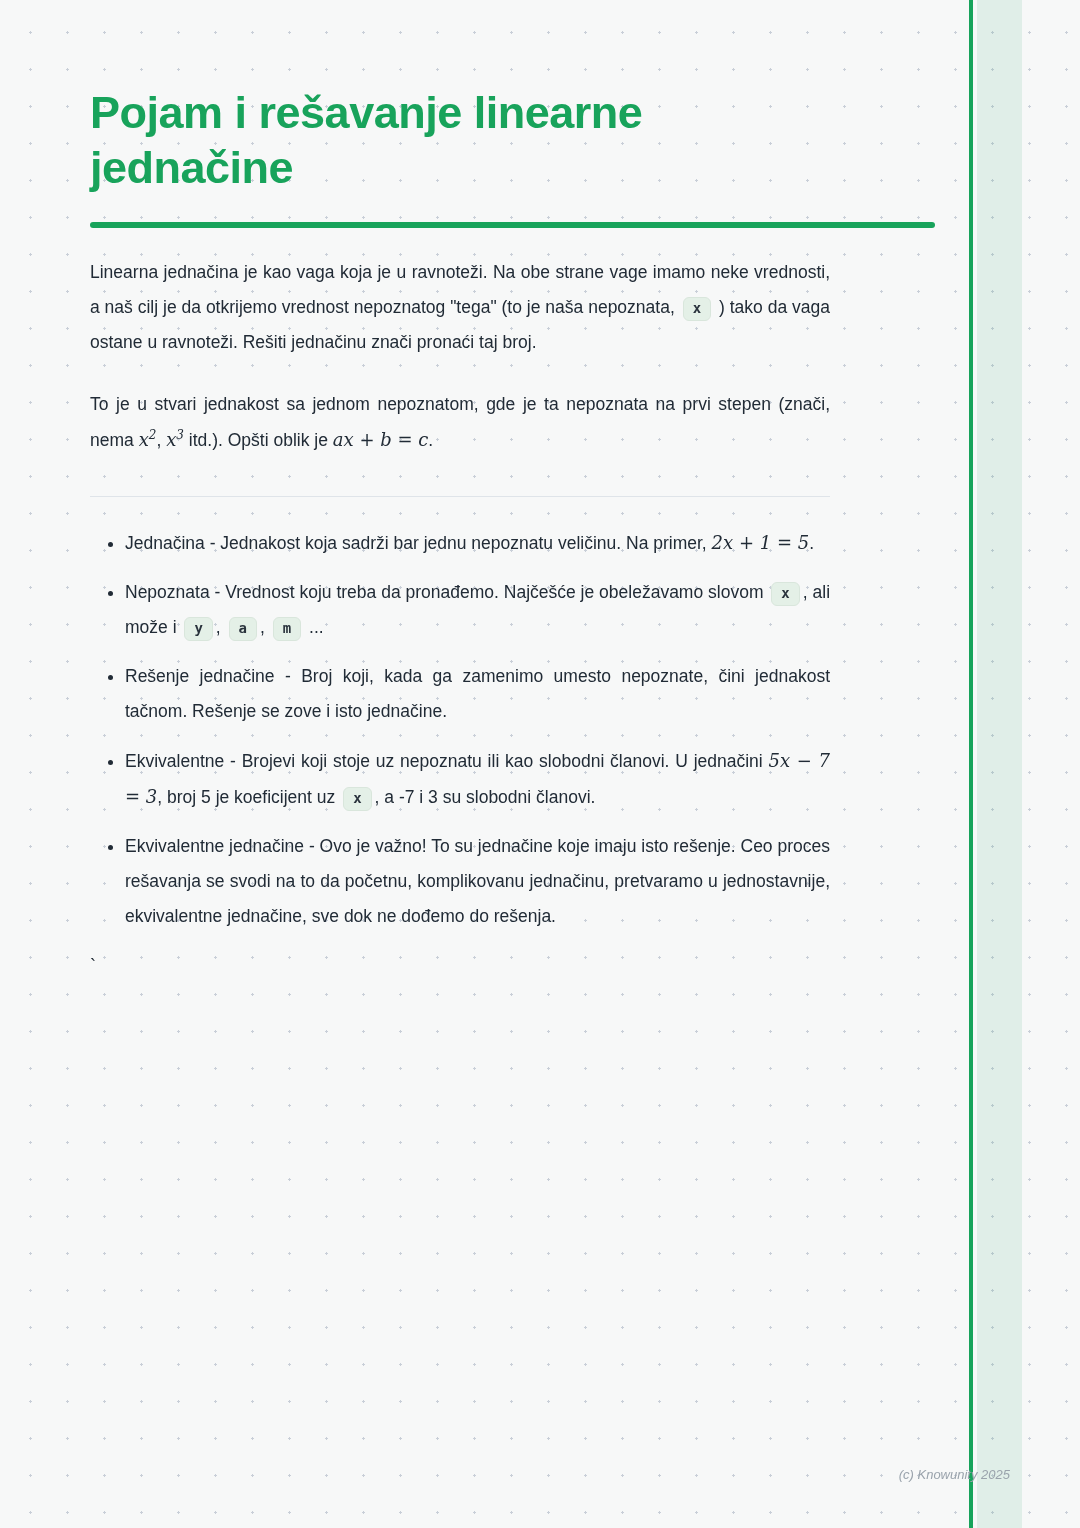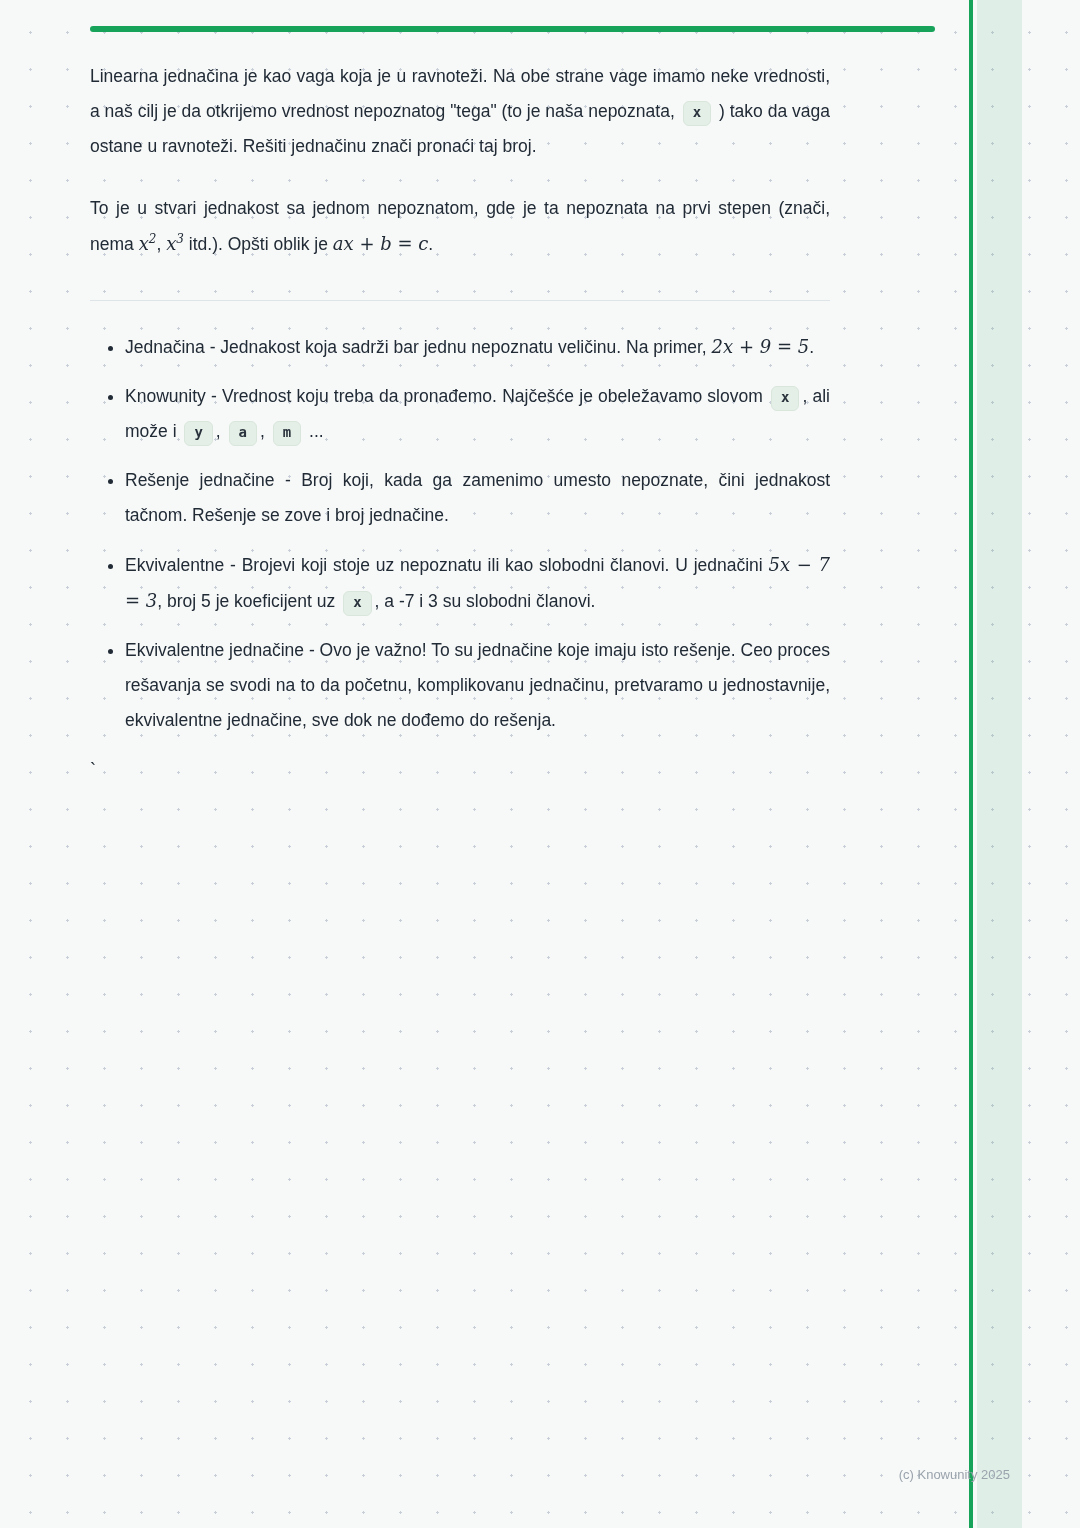--- a/index.html
+++ b/index.html
@@ -104,45 +104,47 @@
     margin-top:22px;
     font-size:18px;
     color:var(--text);
   }
   .footer-note{
     position:absolute;
     right:70px;
     bottom:46px;
     font-size:13px;
     color:#9aa3ac;
+    font-style:italic;
   }
 </style>
 </head>
 <body>
 
 <div class="accent-band"></div>
 <div class="accent-line"></div>
 
 <div class="content">
 
+  <h1 class="page-title">Pojam i rešavanje linearne jednačine</h1>
 
   <div class="title-rule"></div>
 
 
   <p class="body-text">Linearna jednačina je kao vaga koja je u ravnoteži. Na obe strane vage imamo neke vrednosti, a naš cilj je da otkrijemo vrednost nepoznatog "tega" (to je naša nepoznata, <span class="code-chip">x</span> ) tako da vaga ostane u ravnoteži. Rešiti jednačinu znači pronaći taj broj.</p>
 
   <p class="body-text">To je u stvari jednakost sa jednom nepoznatom, gde je ta nepoznata na prvi stepen (znači, nema <span class="math">x<sup>2</sup></span>, <span class="math">x<sup>3</sup></span> itd.). Opšti oblik je <span class="math">ax + b = c</span>.</p>
 
   <div class="divider"></div>
 
 
   <ul class="term-list">
-    <li><strong>Jednačina</strong> - Jednakost koja sadrži bar jednu nepoznatu veličinu. Na primer, <span class="math">2x + 9 = 5</span>.</li>
-    <li><strong>Knowunity</strong> - Vrednost koju treba da pronađemo. Najčešće je obeležavamo slovom <span class="code-chip">x</span>, ali može i <span class="code-chip">y</span>, <span class="code-chip">a</span>, <span class="code-chip">m</span> ...</li>
-    <li><strong>Rešenje jednačine</strong> - Broj koji, kada ga zamenimo umesto nepoznate, čini jednakost tačnom. Rešenje se zove i <strong>broj</strong> jednačine.</li>
+    <li><strong>Jednačina</strong> - Jednakost koja sadrži bar jednu nepoznatu veličinu. Na primer, <span class="math">2x + 1 = 5</span>.</li>
+    <li><strong>Nepoznata</strong> - Vrednost koju treba da pronađemo. Najčešće je obeležavamo slovom <span class="code-chip">x</span>, ali može i <span class="code-chip">y</span>, <span class="code-chip">a</span>, <span class="code-chip">m</span> ...</li>
+    <li><strong>Rešenje jednačine</strong> - Broj koji, kada ga zamenimo umesto nepoznate, čini jednakost tačnom. Rešenje se zove i <strong>isto</strong> jednačine.</li>
     <li><strong>Ekvivalentne</strong> - Brojevi koji stoje uz nepoznatu ili kao slobodni članovi. U jednačini <span class="math">5x − 7 = 3</span>, broj 5 je koeficijent uz <span class="code-chip">x</span>, a -7 i 3 su slobodni članovi.</li>
     <li><strong>Ekvivalentne jednačine</strong> - Ovo je važno! To su jednačine koje imaju isto rešenje. Ceo proces rešavanja se svodi na to da početnu, komplikovanu jednačinu, pretvaramo u jednostavnije, ekvivalentne jednačine, sve dok ne dođemo do rešenja.</li>
   </ul>
 
   <div class="stray-char">`</div>
 
 </div>
 
 <div class="footer-note">(c) Knowunity 2025</div>
 

